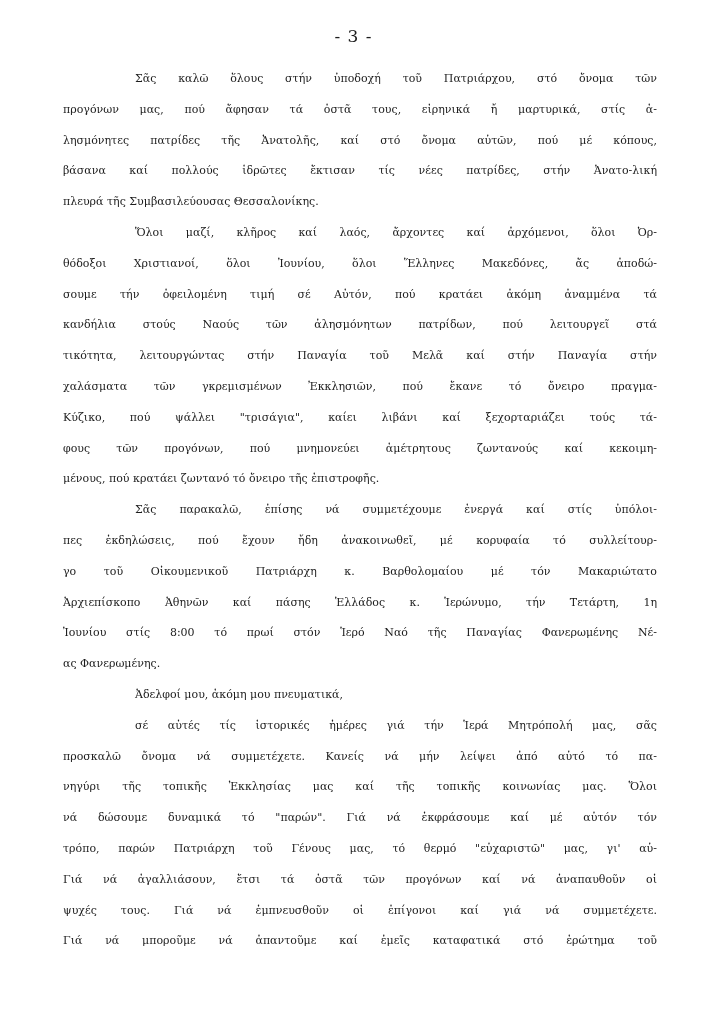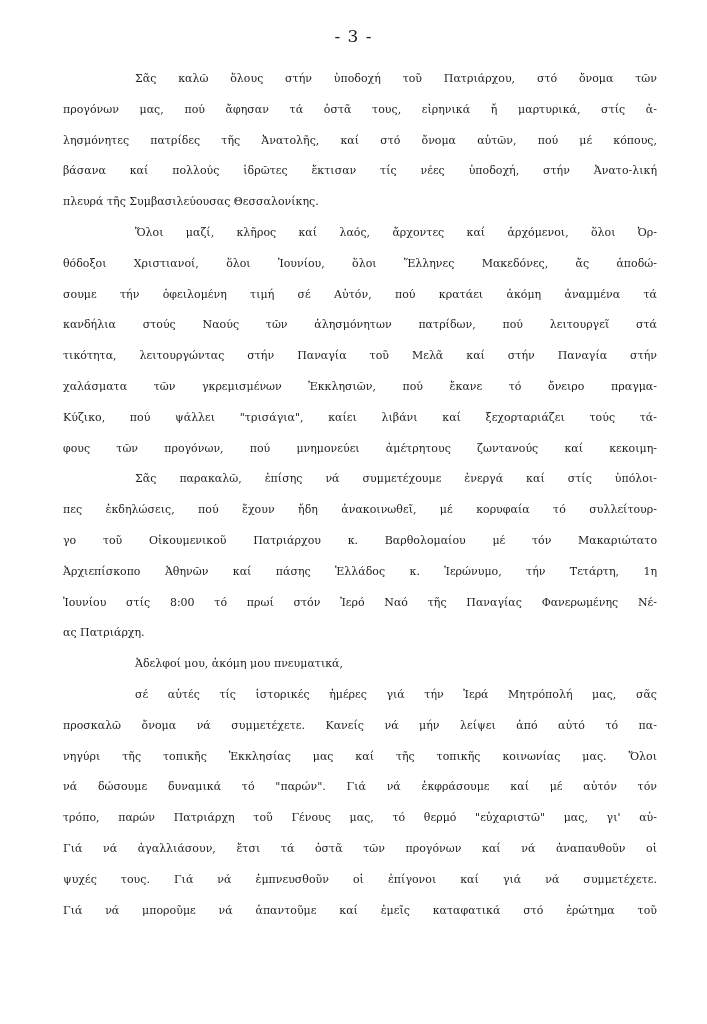--- a/index.html
+++ b/index.html
@@ -59,42 +59,43 @@
 
 <div class="page">
   <div class="page-number">- 3 -</div>
 
   <div class="body">
 
     <p class="para">
       <span class="line first">Σᾶς καλῶ ὅλους στήν ὑποδοχή τοῦ Πατριάρχου, στό ὄνομα τῶν</span>
       <span class="line">προγόνων μας, πού ἄφησαν τά ὀστᾶ τους, εἰρηνικά ἤ μαρτυρικά, στίς ἀ-</span>
       <span class="line">λησμόνητες πατρίδες τῆς Ἀνατολῆς, καί στό ὄνομα αὐτῶν, πού μέ κόπους,</span>
-      <span class="line">βάσανα καί πολλούς ἱδρῶτες ἔκτισαν τίς νέες ὑποδοχή, στήν Ἀνατο-λική</span>
+      <span class="line">βάσανα καί πολλούς ἱδρῶτες ἔκτισαν τίς νέες πατρίδες, στήν Ἀνατο-λική</span>
       <span class="line end">πλευρά τῆς Συμβασιλεύουσας Θεσσαλονίκης.</span>
     </p>
 
     <p class="para">
       <span class="line first">Ὅλοι μαζί, κλῆρος καί λαός, ἄρχοντες καί ἀρχόμενοι, ὅλοι Ὀρ-</span>
       <span class="line">θόδοξοι Χριστιανοί, ὅλοι Ἰουνίου, ὅλοι Ἕλληνες Μακεδόνες, ἄς ἀποδώ-</span>
       <span class="line">σουμε τήν ὀφειλομένη τιμή σέ Αὐτόν, πού κρατάει ἀκόμη ἀναμμένα τά</span>
       <span class="line">κανδήλια στούς Ναούς τῶν ἀλησμόνητων πατρίδων, πού λειτουργεῖ στά</span>
       <span class="line">τικότητα, λειτουργώντας στήν Παναγία τοῦ Μελᾶ καί στήν Παναγία στήν</span>
       <span class="line">χαλάσματα τῶν γκρεμισμένων Ἐκκλησιῶν, πού ἔκανε τό ὄνειρο πραγμα-</span>
       <span class="line">Κύζικο, πού ψάλλει "τρισάγια", καίει λιβάνι καί ξεχορταριάζει τούς τά-</span>
       <span class="line">φους τῶν προγόνων, πού μνημονεύει ἀμέτρητους ζωντανούς καί κεκοιμη-</span>
+      <span class="line end">μένους, πού κρατάει ζωντανό τό ὄνειρο τῆς ἐπιστροφῆς.</span>
     </p>
 
     <p class="para">
       <span class="line first">Σᾶς παρακαλῶ, ἐπίσης νά συμμετέχουμε ἐνεργά καί στίς ὑπόλοι-</span>
       <span class="line">πες ἐκδηλώσεις, πού ἔχουν ἤδη ἀνακοινωθεῖ, μέ κορυφαία τό συλλείτουρ-</span>
-      <span class="line">γο τοῦ Οἰκουμενικοῦ Πατριάρχου κ. Βαρθολομαίου μέ τόν Μακαριώτατο</span>
+      <span class="line">γο τοῦ Οἰκουμενικοῦ Πατριάρχη κ. Βαρθολομαίου μέ τόν Μακαριώτατο</span>
       <span class="line">Ἀρχιεπίσκοπο Ἀθηνῶν καί πάσης Ἑλλάδος κ. Ἱερώνυμο, τήν Τετάρτη, 1η</span>
       <span class="line">Ἰουνίου στίς 8:00 τό πρωί στόν Ἱερό Ναό τῆς Παναγίας Φανερωμένης Νέ-</span>
-      <span class="line end">ας Πατριάρχη.</span>
+      <span class="line end">ας Φανερωμένης.</span>
     </p>
 
     <p class="para">
       <span class="line first end">Ἀδελφοί μου, ἀκόμη μου πνευματικά,</span>
     </p>
 
     <p class="para">
       <span class="line first">σέ αὐτές τίς ἱστορικές ἡμέρες γιά τήν Ἱερά Μητρόπολή μας, σᾶς</span>
       <span class="line">προσκαλῶ ὄνομα νά συμμετέχετε. Κανείς νά μήν λείψει ἀπό αὐτό τό πα-</span>
       <span class="line">νηγύρι τῆς τοπικῆς Ἐκκλησίας μας καί τῆς τοπικῆς κοινωνίας μας. Ὅλοι</span>

